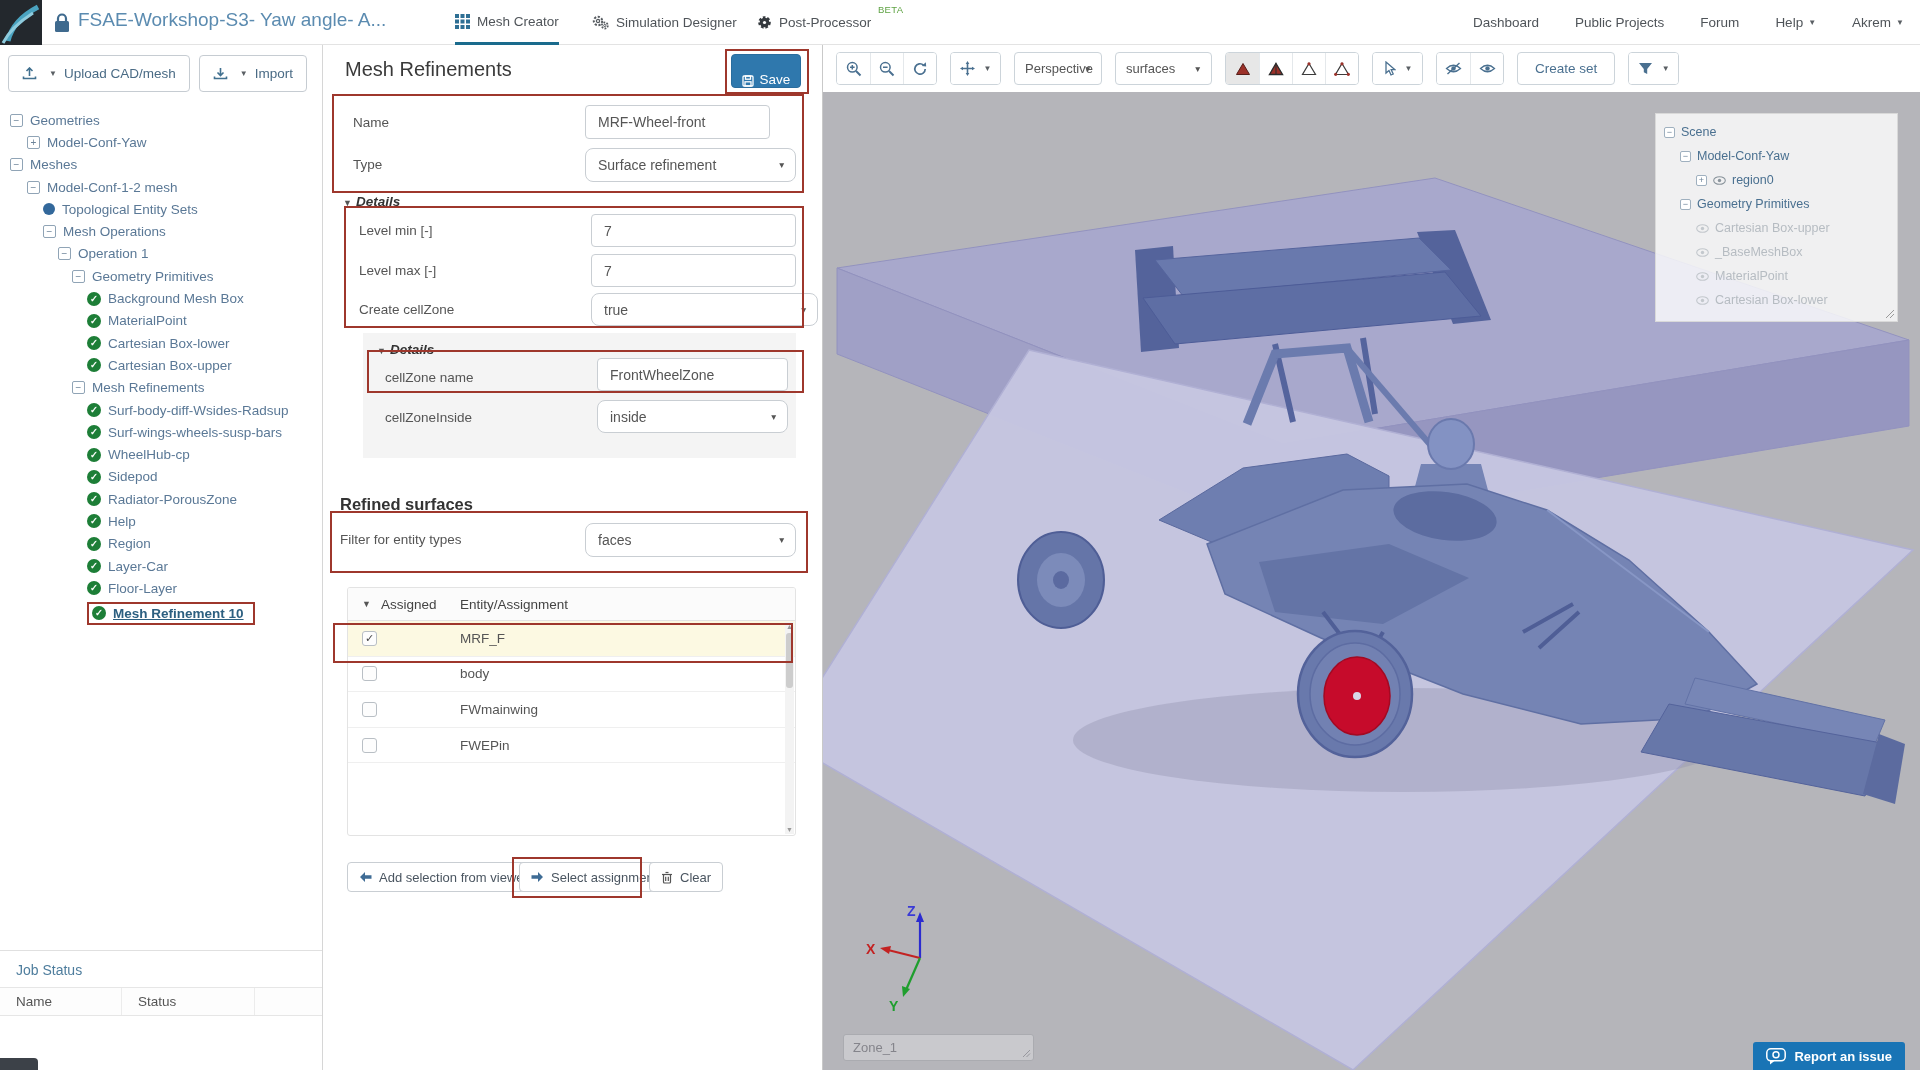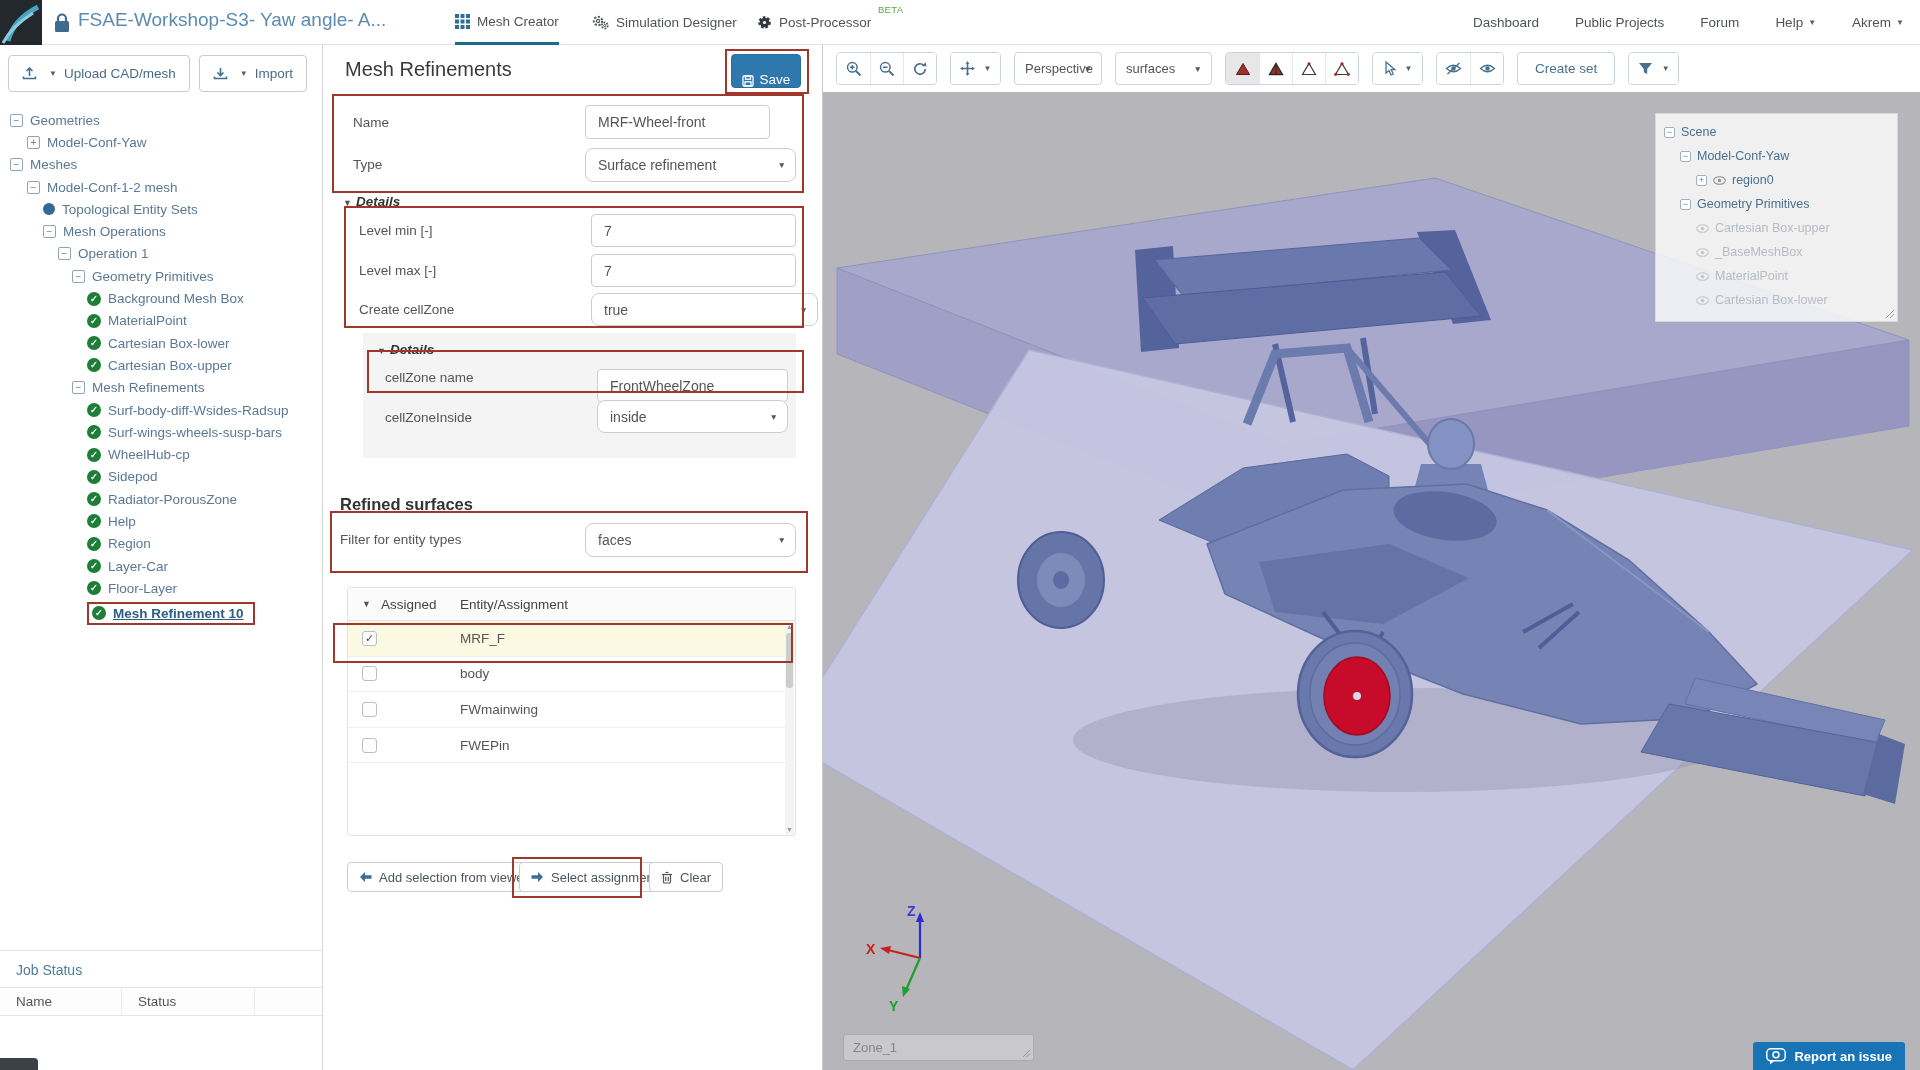--- a/index.html
+++ b/index.html
@@ -60,21 +60,21 @@
 #name-label{left:30px;top:70px}   #name-input{left:262px;top:60px}
 #type-label{left:30px;top:112px}  #type-select{left:262px;top:103px;width:211px}
 .dhdr {position:absolute;font-size:13.5px;color:#333;font-style:italic;font-weight:bold;white-space:nowrap}
 .tri {font-style:normal;font-size:9px;color:#555;margin-right:4px}
 #details-hdr{left:20px;top:149px}
 #lmin-label{left:36px;top:178px}  #lmin-input{left:268px;top:169px;width:205px;height:33px}
 #lmax-label{left:36px;top:218px}  #lmax-input{left:268px;top:209px;width:205px;height:33px}
 #ccz-label{left:36px;top:257px}   #ccz-select{left:268px;top:248px;width:227px;height:33px}
 .subpanel {position:absolute;left:40px;top:288px;width:433px;height:125px;background:#f4f4f4}
 #sub-hdr{left:14px;top:9px}
-#czn-label{left:22px;top:37px}    #czn-input{left:234px;top:36px;width:191px;height:33px}
+#czn-label{left:22px;top:37px}    #czn-input{left:234px;top:25px;width:191px;height:33px}
 #czi-label{left:22px;top:77px}    #czi-select{left:234px;top:67px;width:191px;height:33px}
 #refined-title{position:absolute;left:17px;top:450px;font-size:16.5px;font-weight:bold;color:#333}
 #filter-label{left:17px;top:487px} #filter-select{left:262px;top:478px;width:211px}
 .rtable {position:absolute;left:24px;top:542px;width:449px;height:249px;border:1px solid #e3e3e3;border-radius:3px;background:#fff;overflow:hidden}
 .rt-header {height:33px;display:flex;align-items:center;border-bottom:1px solid #e3e3e3;background:#fbfbfb;color:#444}
 .rt-h1 {padding-left:14px;width:112px;display:flex;align-items:center;gap:6px}
 .rt-row {height:35.6px;display:flex;align-items:center;border-bottom:1px solid #efefef;position:relative;cursor:pointer}
 .rt-row.hl {background:#fcf9e2}
 .rt-check {position:absolute;left:14px;width:15px;height:15px;border:1px solid #b9bfc5;border-radius:3px;background:#fdfdfd;font-size:11px;line-height:13px;text-align:center;color:#444;cursor:pointer}
 .rt-name {position:absolute;left:112px;color:#555}

